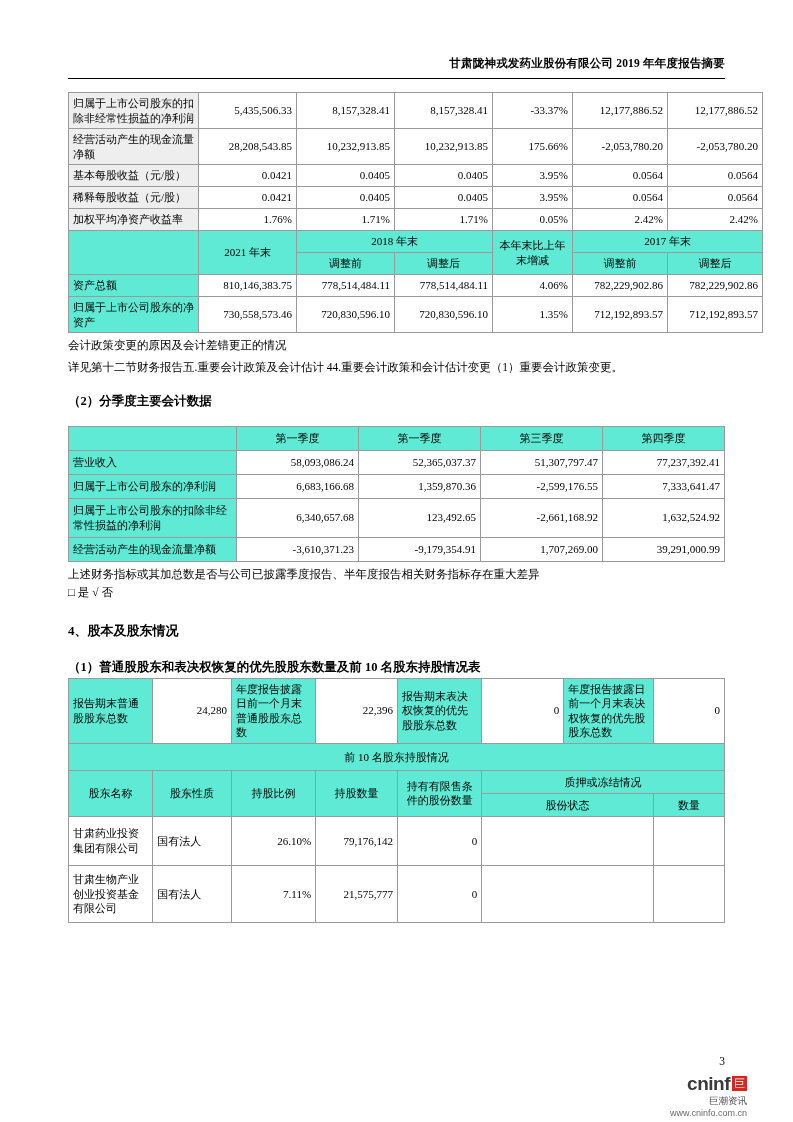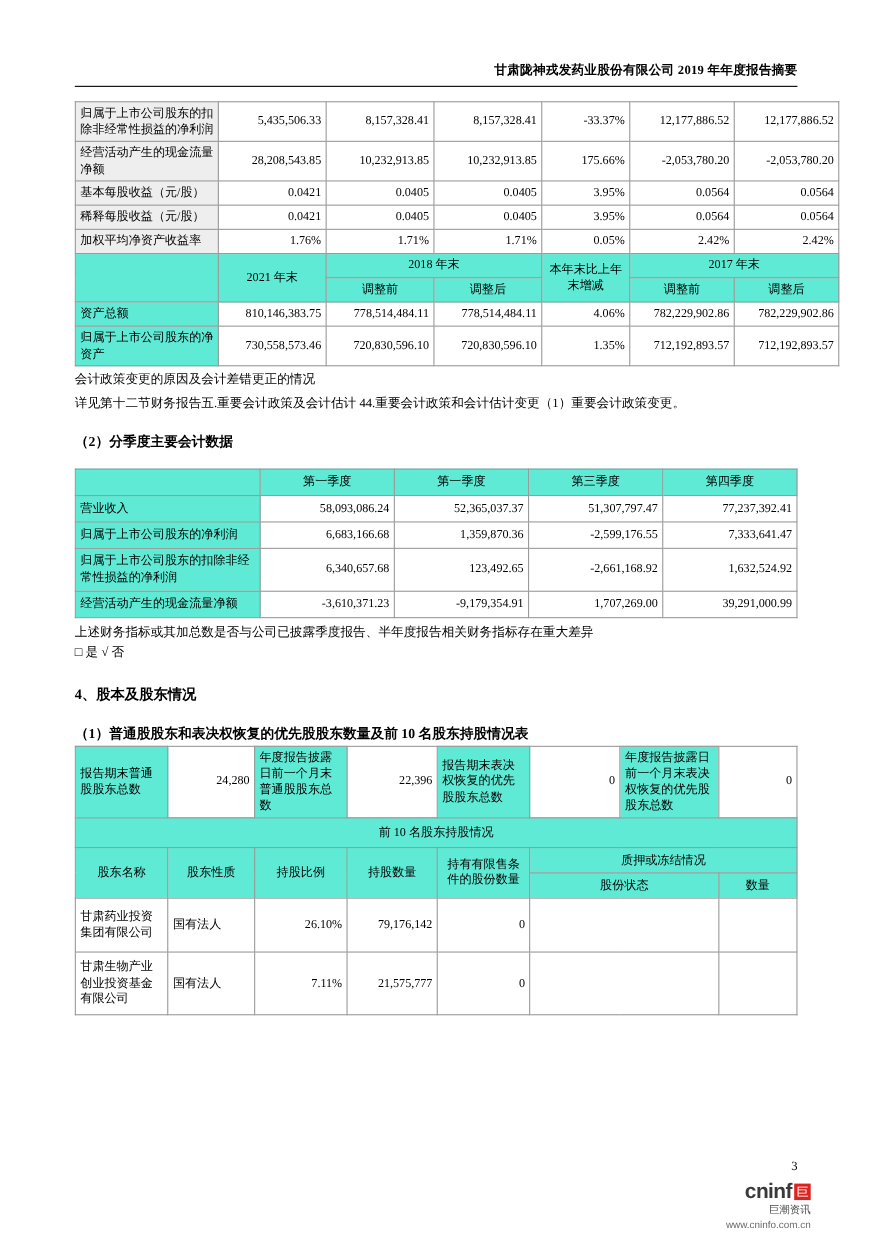--- a/index.html
+++ b/index.html
@@ -103,21 +103,21 @@
   .tbl-sh .tall td { height: 46px; }
   
   .pg-num {
     position: absolute;
     right: 68px;
     top: 1055px;
     font-size: 11.5px;
   }
   .brand {
     position: absolute;
-    right: 56px;
+    right: 46px;
     top: 1073px;
     text-align: right;
     line-height: 1.15;
   }
   .brand .bname {
     font-family: "Liberation Sans", sans-serif;
     font-size: 19px;
     font-weight: bold;
     color: #3a3a3a;
     letter-spacing: -0.5px;

